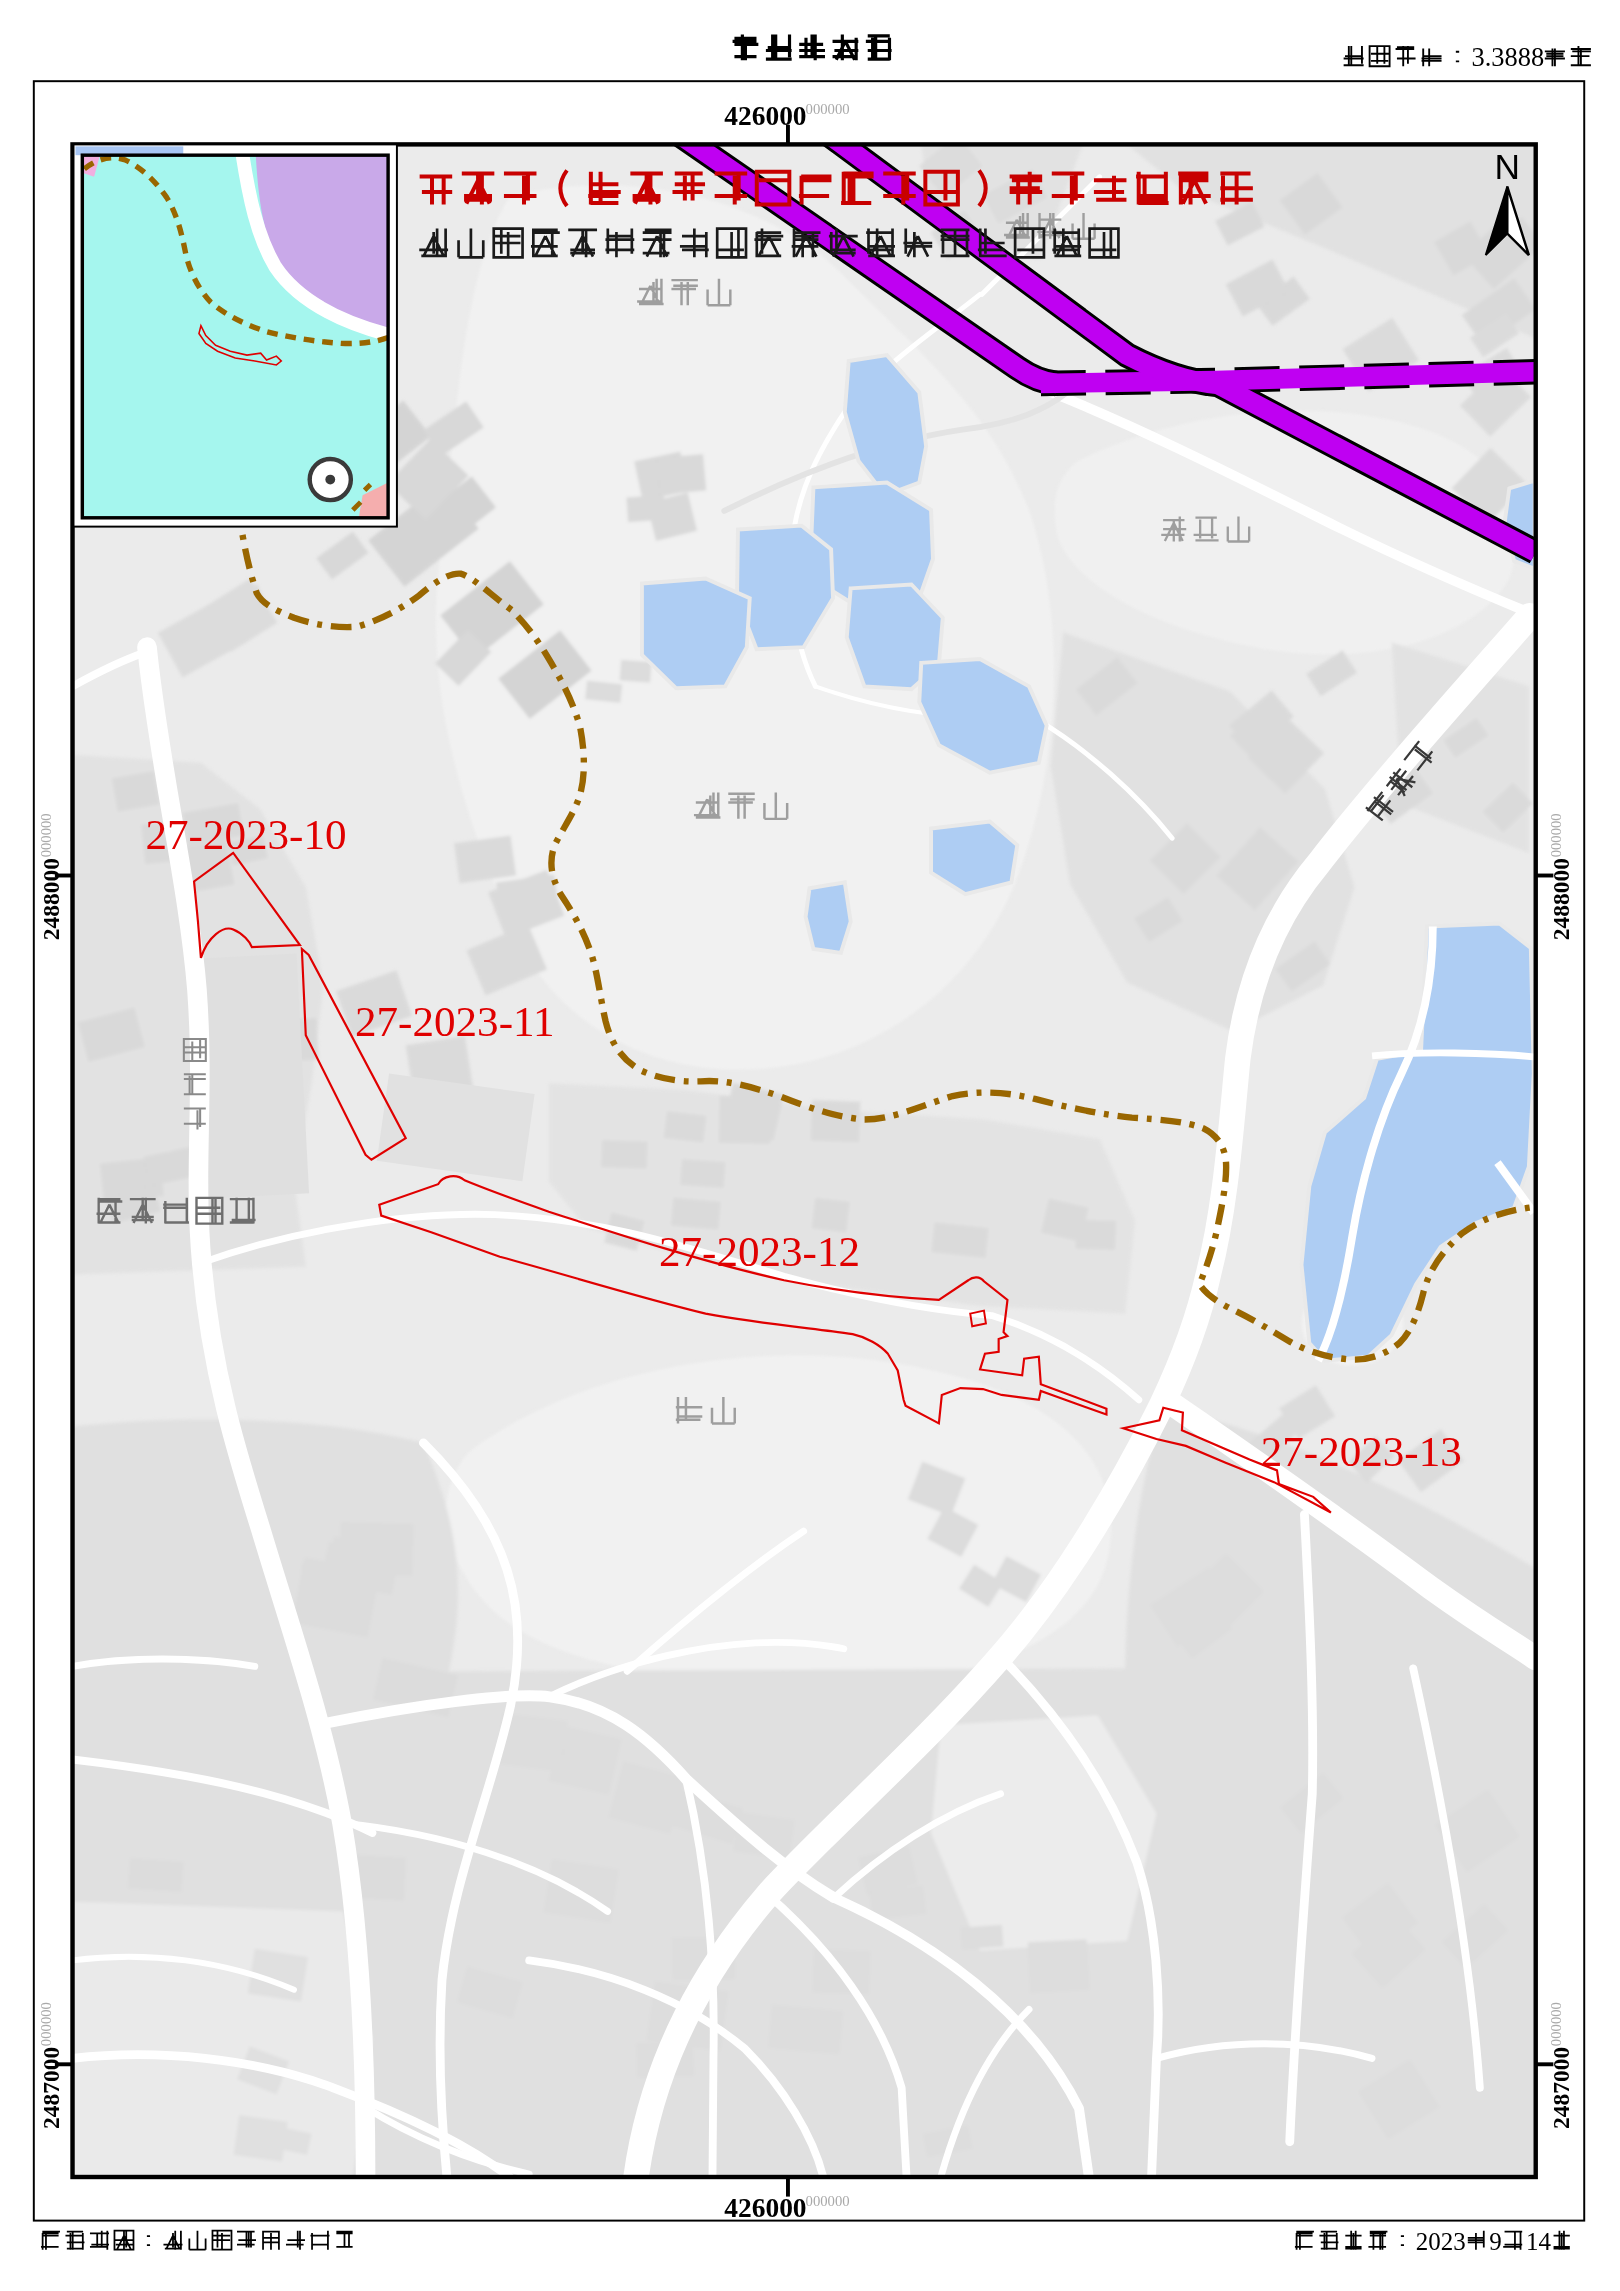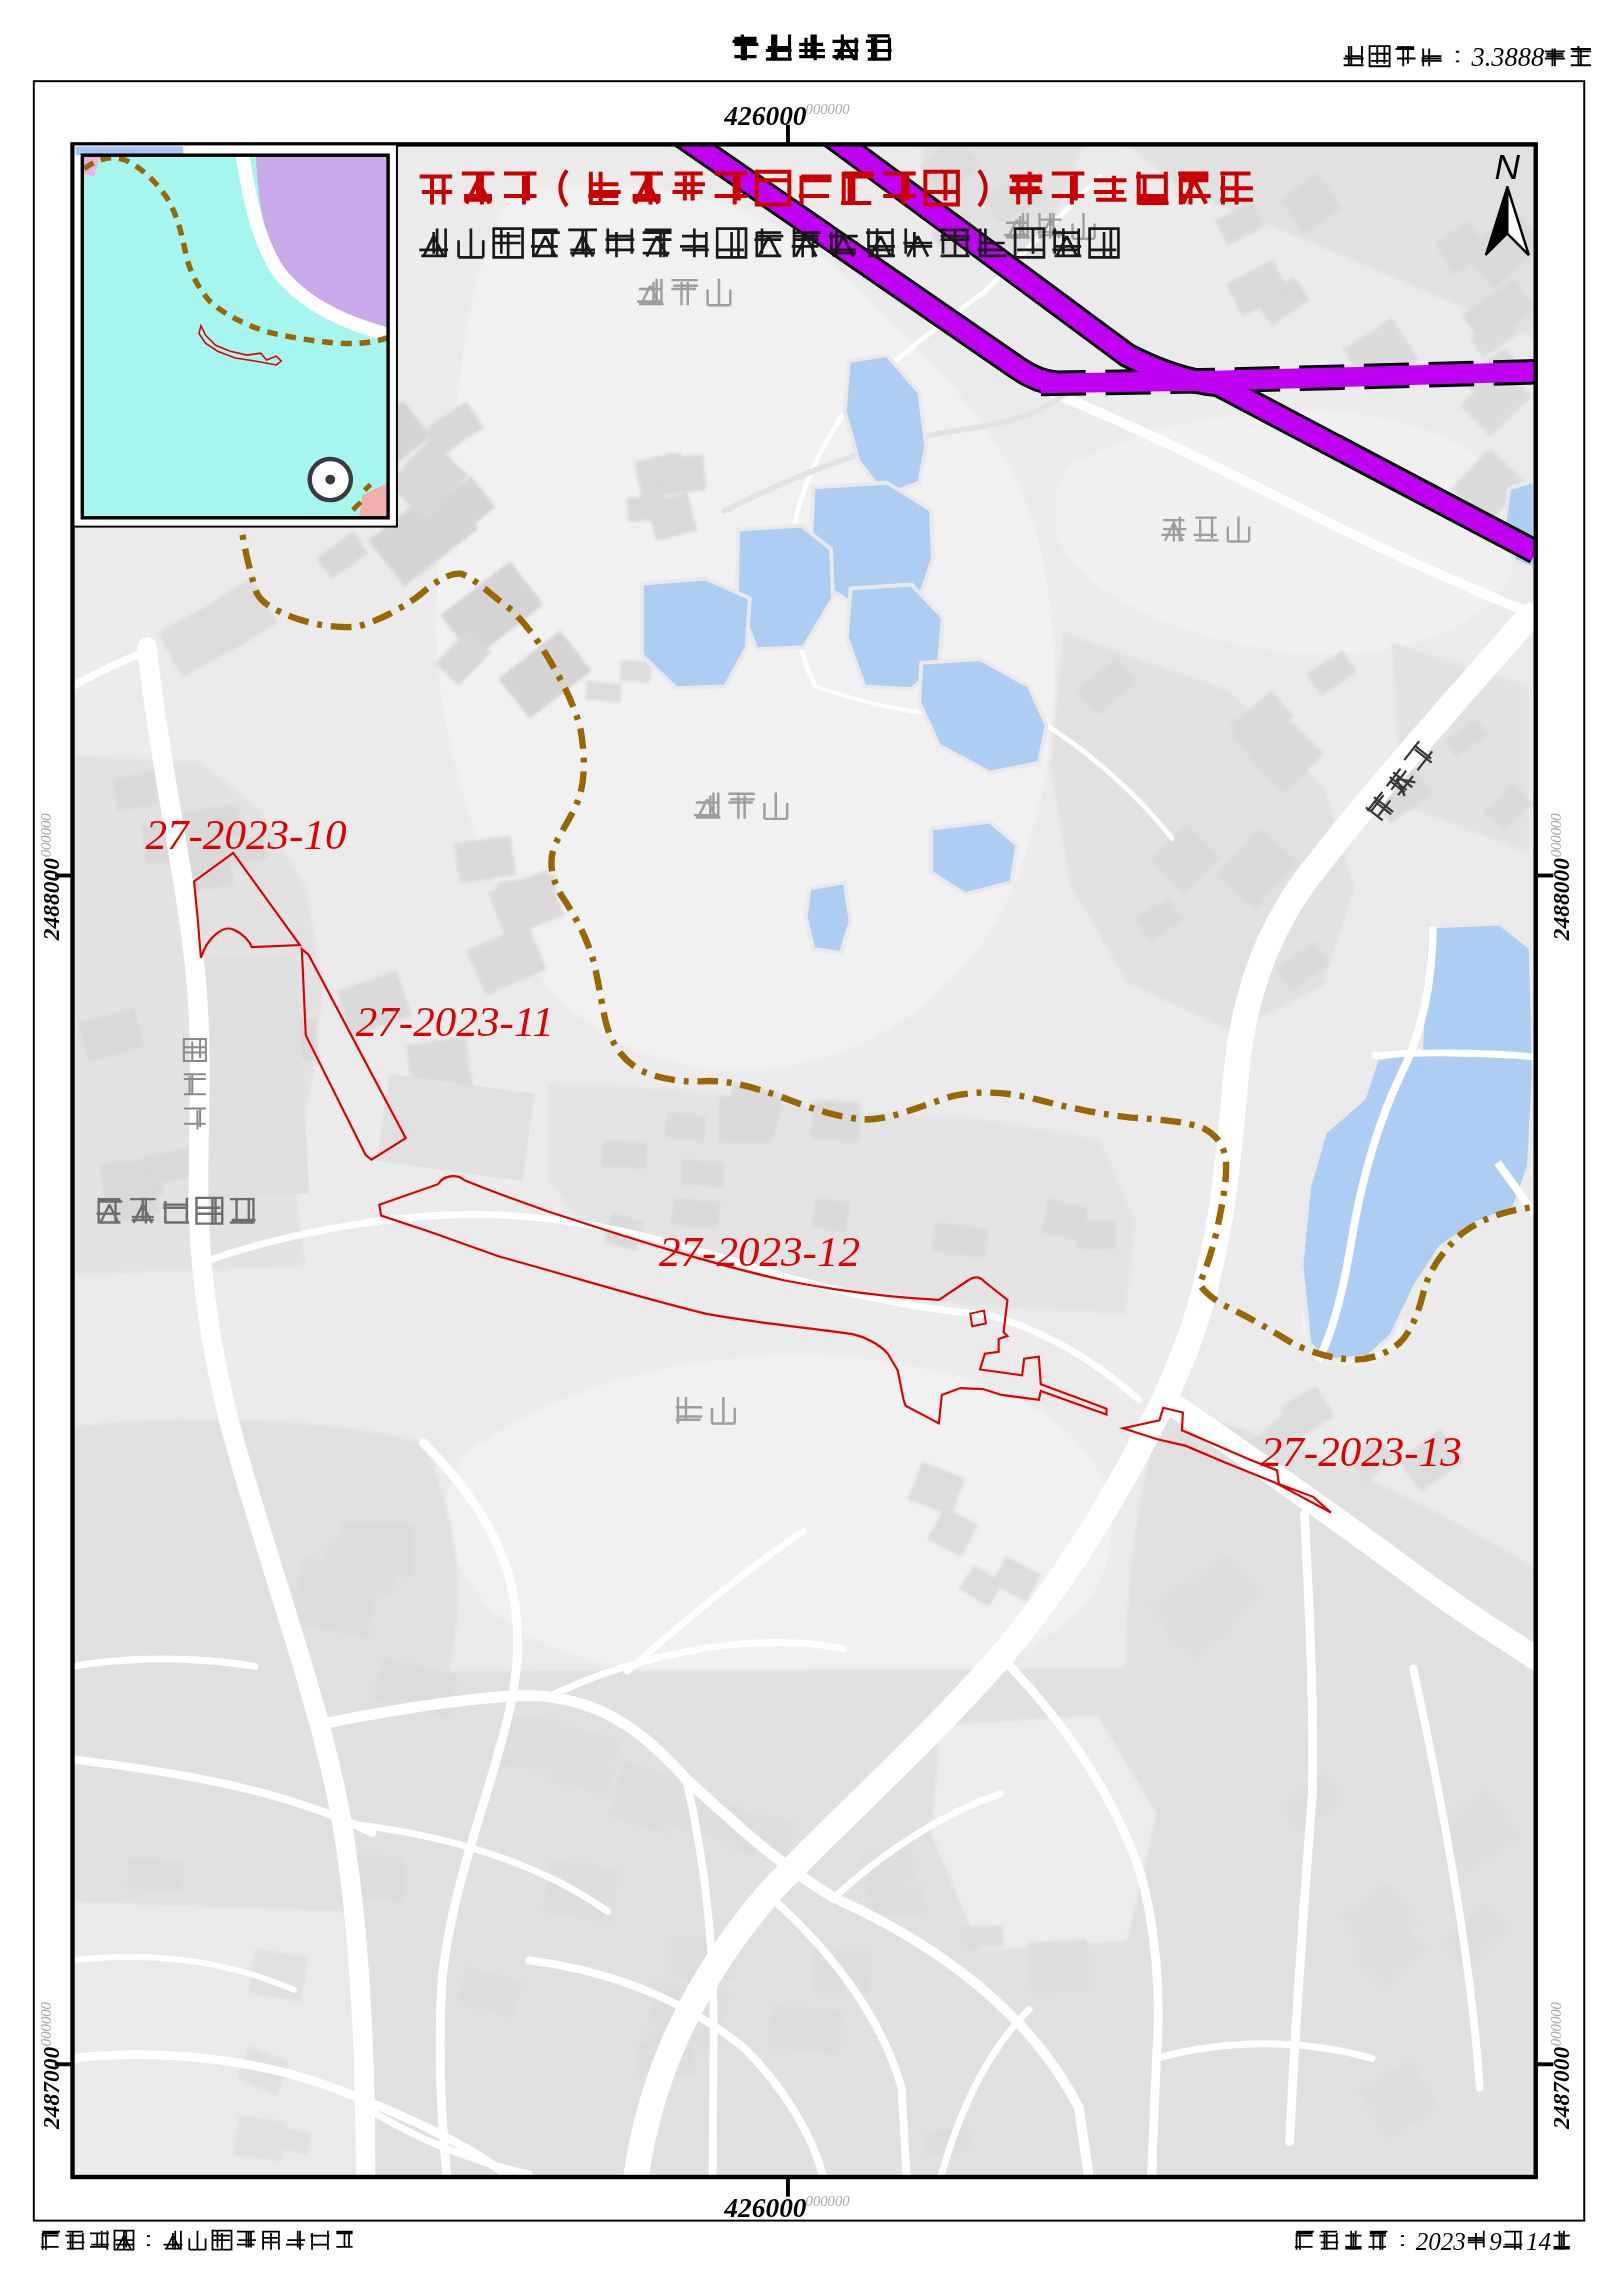--- a/index.html
+++ b/index.html
@@ -1,14 +1,14 @@
 <!DOCTYPE html>
 <html><head><meta charset="utf-8"><style>
 html,body{margin:0;padding:0;background:#fff;}
-#page{position:relative;width:1620px;height:2292px;overflow:hidden;font-style:italic;}
+#page{position:relative;width:1620px;height:2292px;overflow:hidden;}
 </style></head><body>
 <div id="page">
 <svg width="1620" height="2292" viewBox="0 0 1653 2338">
 <rect x="0" y="0" width="1653" height="2338" fill="#ffffff"></rect>
 <rect x="34.5" y="82.5" width="1582" height="2183" fill="none" stroke="#000" stroke-width="2"></rect>
 <path d="M749.4 38.7 L771.9 38.7 M747.5 41.8 L771.9 41.8 M749.4 45.0 L773.8 45.0 M749.4 57.5 L771.9 57.5 M757.5 34.9 L757.5 61.2 M760.6 38.1 L760.6 61.2 M783.4 48.1 L805.9 48.1 M781.5 51.2 L807.8 51.2 M781.5 60.0 L807.8 60.0 M788.4 34.9 L788.4 61.2 M791.5 34.9 L791.5 61.2 M805.6 34.9 L805.6 58.1 M815.5 45.0 L839.9 45.0 M815.5 51.2 L841.8 51.2 M815.5 57.5 L841.8 57.5 M822.4 38.1 L822.4 58.1 M828.6 34.9 L828.6 58.1 M831.8 34.9 L831.8 61.2 M849.5 41.8 L875.8 41.8 M851.4 51.2 L875.8 51.2 M849.5 57.5 L873.9 57.5 M859.5 34.9 L859.5 61.2 M873.6 38.1 L873.6 61.2 M862.6 41.8 L853.3 60.6 M862.6 41.8 L872.0 60.6 M885.4 36.2 L907.9 36.2 M883.5 41.8 L907.9 41.8 M885.4 51.2 L909.8 51.2 M885.4 60.0 L907.9 60.0 M890.4 38.1 L890.4 61.2 M893.5 34.9 L893.5 61.2 M907.6 38.1 L907.6 61.2" stroke="#000" stroke-width="3.23" fill="none" stroke-linecap="butt"></path>
 <text x="1501.5" y="67.0" font-family="Liberation Serif, serif" font-size="27.0" fill="#000">3.3888</text>
       <path d="M1372.4 56.9 L1390.0 56.9 M1371.0 59.4 L1391.4 59.4 M1371.0 66.2 L1391.4 66.2 M1376.3 46.7 L1376.3 67.2 M1378.8 46.7 L1378.8 67.2 M1389.7 46.7 L1389.7 64.7 M1397.5 46.7 L1417.9 46.7 L1417.9 67.2 L1397.5 67.2 Z M1398.9 54.5 L1417.9 54.5 M1398.9 61.8 L1416.5 61.8 M1405.3 46.7 L1405.3 64.7 M1412.6 46.7 L1412.6 64.7 M1425.4 47.7 L1443.0 47.7 M1424.0 49.6 L1443.0 49.6 M1425.4 59.4 L1444.4 59.4 M1431.8 46.7 L1431.8 67.2 M1436.6 46.7 L1436.6 64.7 M1451.9 56.9 L1470.9 56.9 M1450.5 59.4 L1470.9 59.4 M1450.5 61.8 L1470.9 61.8 M1452.2 49.1 L1452.2 67.2 M1458.3 49.1 L1458.3 67.2 M1485.5 52.5 L1488.9 52.5 M1485.5 62.3 L1488.9 62.3 M1576.3 52.1 L1596.8 52.1 M1577.8 54.5 L1595.3 54.5 M1577.8 56.9 L1595.3 56.9 M1576.3 59.4 L1596.8 59.4 M1584.1 49.1 L1584.1 67.2 M1586.6 49.1 L1586.6 67.2 M1602.8 49.6 L1623.3 49.6 M1604.3 52.1 L1623.3 52.1 M1602.8 56.9 L1621.8 56.9 M1602.8 66.2 L1623.3 66.2 M1610.6 46.7 L1610.6 67.2 M1613.1 49.1 L1613.1 67.2" stroke="#000" stroke-width="1.91" fill="none" stroke-linecap="butt"></path>
 <text x="781" y="127" text-anchor="middle" font-family="Liberation Serif, serif" font-weight="bold" font-size="28" fill="#000">426000</text>
 <text x="822" y="116" font-family="Liberation Serif, serif" font-size="15" fill="#a9a9a9">000000</text>

